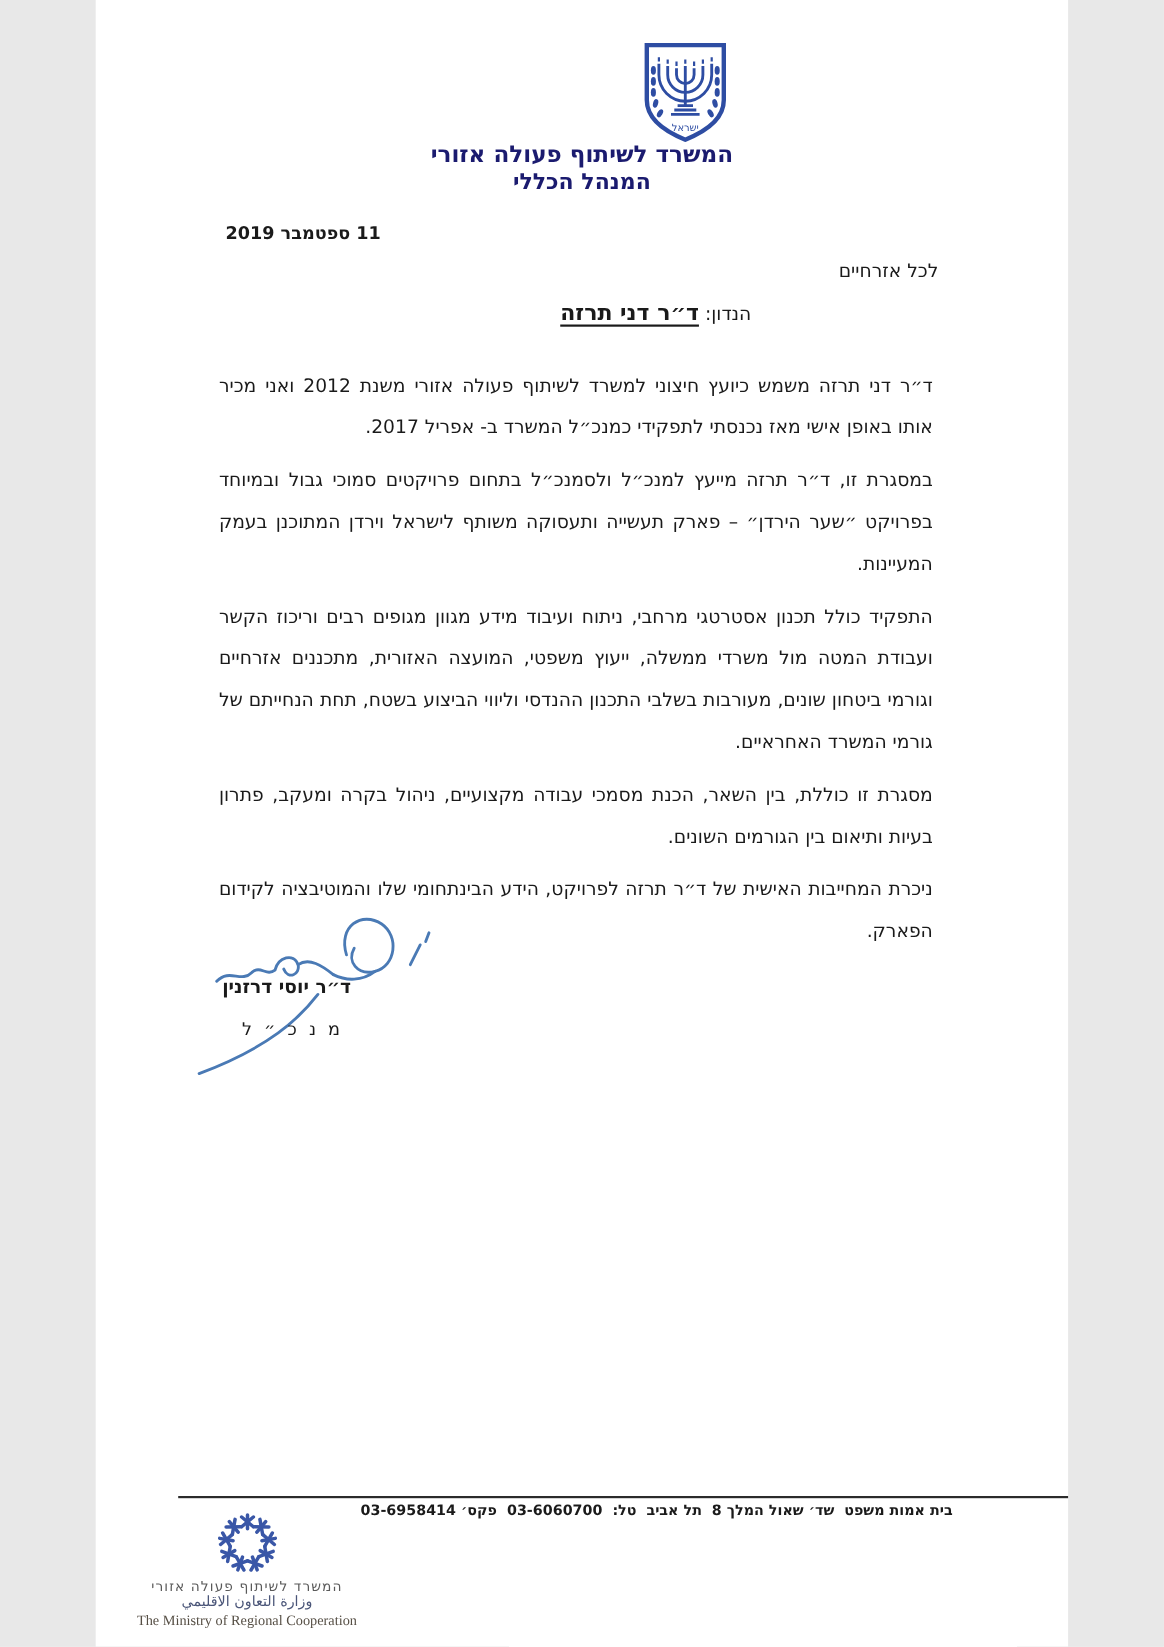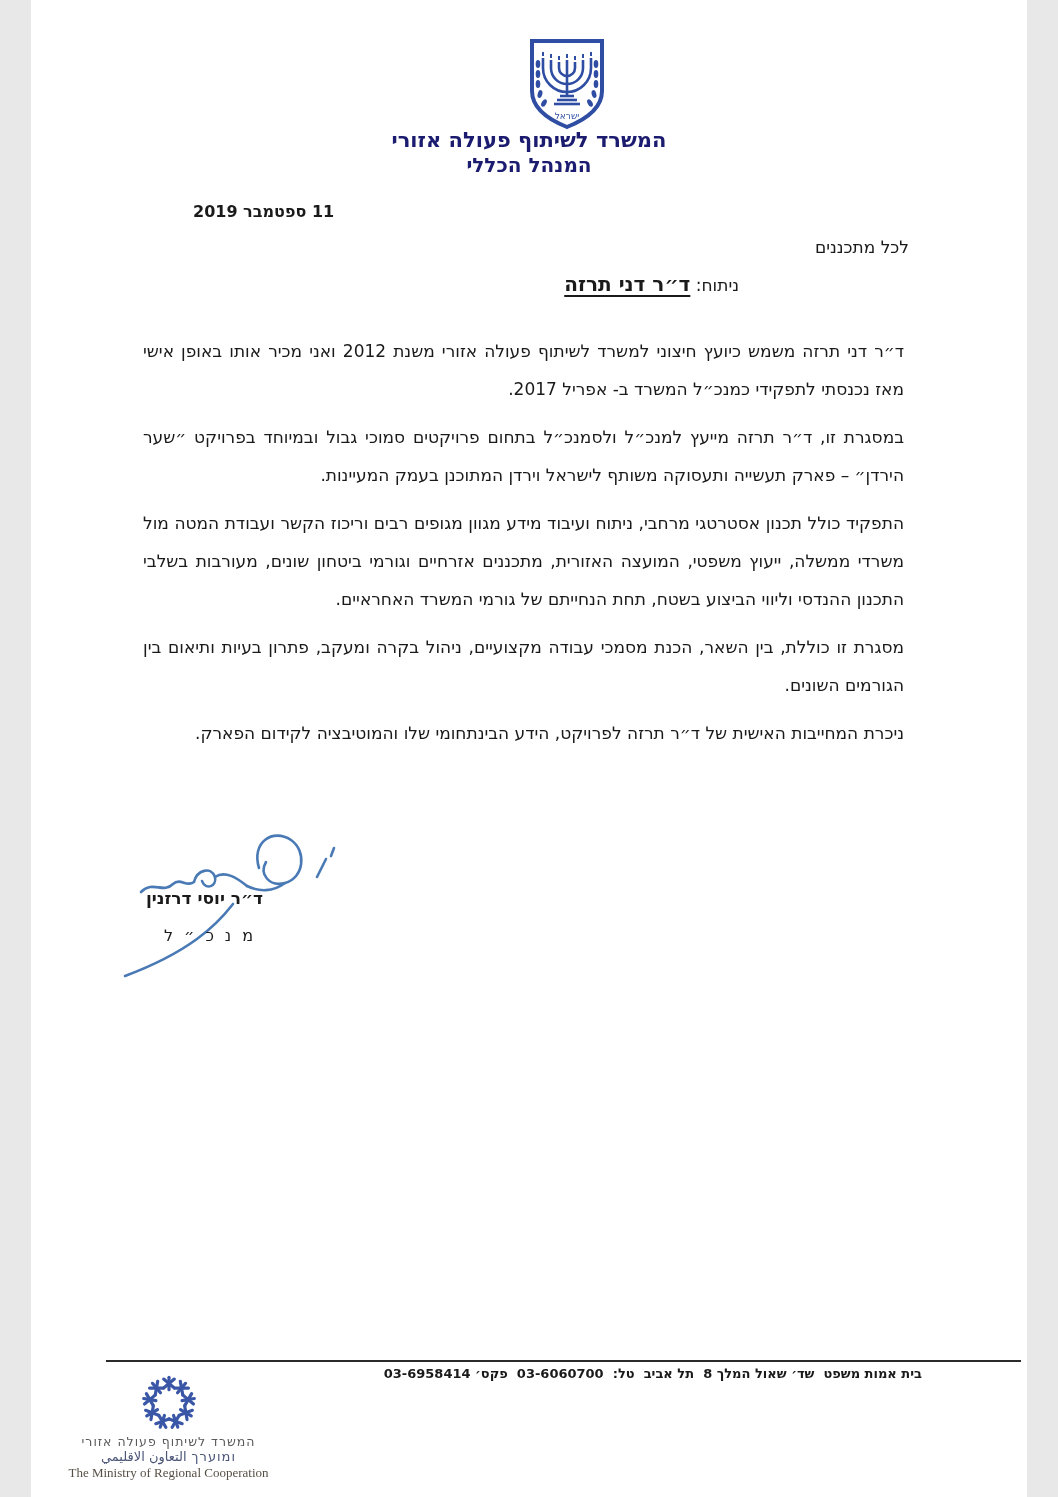--- a/index.html
+++ b/index.html
@@ -1,37 +1,37 @@
 <!DOCTYPE html>
 <html lang="he"><head>
 <meta charset="utf-8">
 <style>
   html,body{margin:0;padding:0;background:#e8e8e8;}
   .page{
     position:relative;
-    width:996px;height:1497px;
+    width:884px;height:1497px;
     margin:0 auto;
     background:#ffffff;
     font-family:"DejaVu Sans", sans-serif;
     color:#1a1a1a;
     overflow:hidden;
   }
   
   .emblem{position:absolute;left:486px;top:36px;width:100px;height:96px;}
   .ministry-header{
     position:absolute;top:127px;left:0;width:100%;
     text-align:center;direction:rtl;
     color:#1b1b6f;font-weight:bold;
   }
   .ministry-header .line1{font-size:21px;line-height:26px;}
   .ministry-header .line2{font-size:20px;line-height:24px;}
   
   .date{
     position:absolute;left:118px;top:202px;
-    direction:rtl;font-size:16px;font-weight:bold;margin-left:44px;
+    direction:rtl;font-size:16px;font-weight:bold;
   }
   .recipient{
     position:absolute;right:118px;top:237px;
     direction:rtl;font-size:17px;
   }
   .subject{
     position:absolute;right:288px;top:272px;
     direction:rtl;font-size:17px;white-space:nowrap;
   }
   .subject-name{
@@ -124,23 +124,23 @@
     </g>
     <text x="50" y="83" text-anchor="middle" font-size="9" fill="#2e4da3">ישראל</text>
   </svg>
 
   <div class="ministry-header">
     <div class="line1">המשרד לשיתוף פעולה אזורי</div>
     <div class="line2">המנהל הכללי</div>
   </div>
 
   <div class="date">11 ספטמבר 2019</div>
-  <div class="recipient">לכל מתכננים</div>
+  <div class="recipient">לכל אזרחיים</div>
   <div class="subject">
-    <span>ניתוח:</span>
+    <span>הנדון:</span>
     <span class="subject-name">ד״ר דני תרזה</span>
   </div>
 
   <div class="body-text">
     <p>ד״ר דני תרזה משמש כיועץ חיצוני למשרד לשיתוף פעולה אזורי משנת 2012 ואני מכיר אותו באופן אישי מאז נכנסתי לתפקידי כמנכ״ל המשרד ב- אפריל 2017.</p>
     <p>במסגרת זו, ד״ר תרזה מייעץ למנכ״ל ולסמנכ״ל בתחום פרויקטים סמוכי גבול ובמיוחד בפרויקט ״שער הירדן״ – פארק תעשייה ותעסוקה משותף לישראל וירדן המתוכנן בעמק המעיינות.</p>
     <p>התפקיד כולל תכנון אסטרטגי מרחבי, ניתוח ועיבוד מידע מגוון מגופים רבים וריכוז הקשר ועבודת המטה מול משרדי ממשלה, ייעוץ משפטי, המועצה האזורית, מתכננים אזרחיים וגורמי ביטחון שונים, מעורבות בשלבי התכנון ההנדסי וליווי הביצוע בשטח, תחת הנחייתם של גורמי המשרד האחראיים.</p>
     <p>מסגרת זו כוללת, בין השאר, הכנת מסמכי עבודה מקצועיים, ניהול בקרה ומעקב, פתרון בעיות ותיאום בין הגורמים השונים.</p>
     <p>ניכרת המחייבות האישית של ד״ר תרזה לפרויקט, הידע הבינתחומי שלו והמוטיבציה לקידום הפארק.</p>
   </div>
@@ -230,17 +230,17 @@
         <g transform="rotate(320 35 35)">
             <g transform="translate(35 13)">
               <line x1="-6" y1="-5" x2="6" y2="5"></line>
               <line x1="-6" y1="5" x2="6" y2="-5"></line>
               <line x1="0" y1="-7" x2="0" y2="7"></line>
             </g>
           </g>
       </g>
     </svg>
     <div class="he">המשרד לשיתוף פעולה אזורי</div>
-    <div class="ar">ומוערך التعاون الاقليمي</div>
+    <div class="ar">وزارة التعاون الاقليمي</div>
     <div class="en">The Ministry of Regional Cooperation</div>
   </div>
 
 </div>
 
 </body></html>

